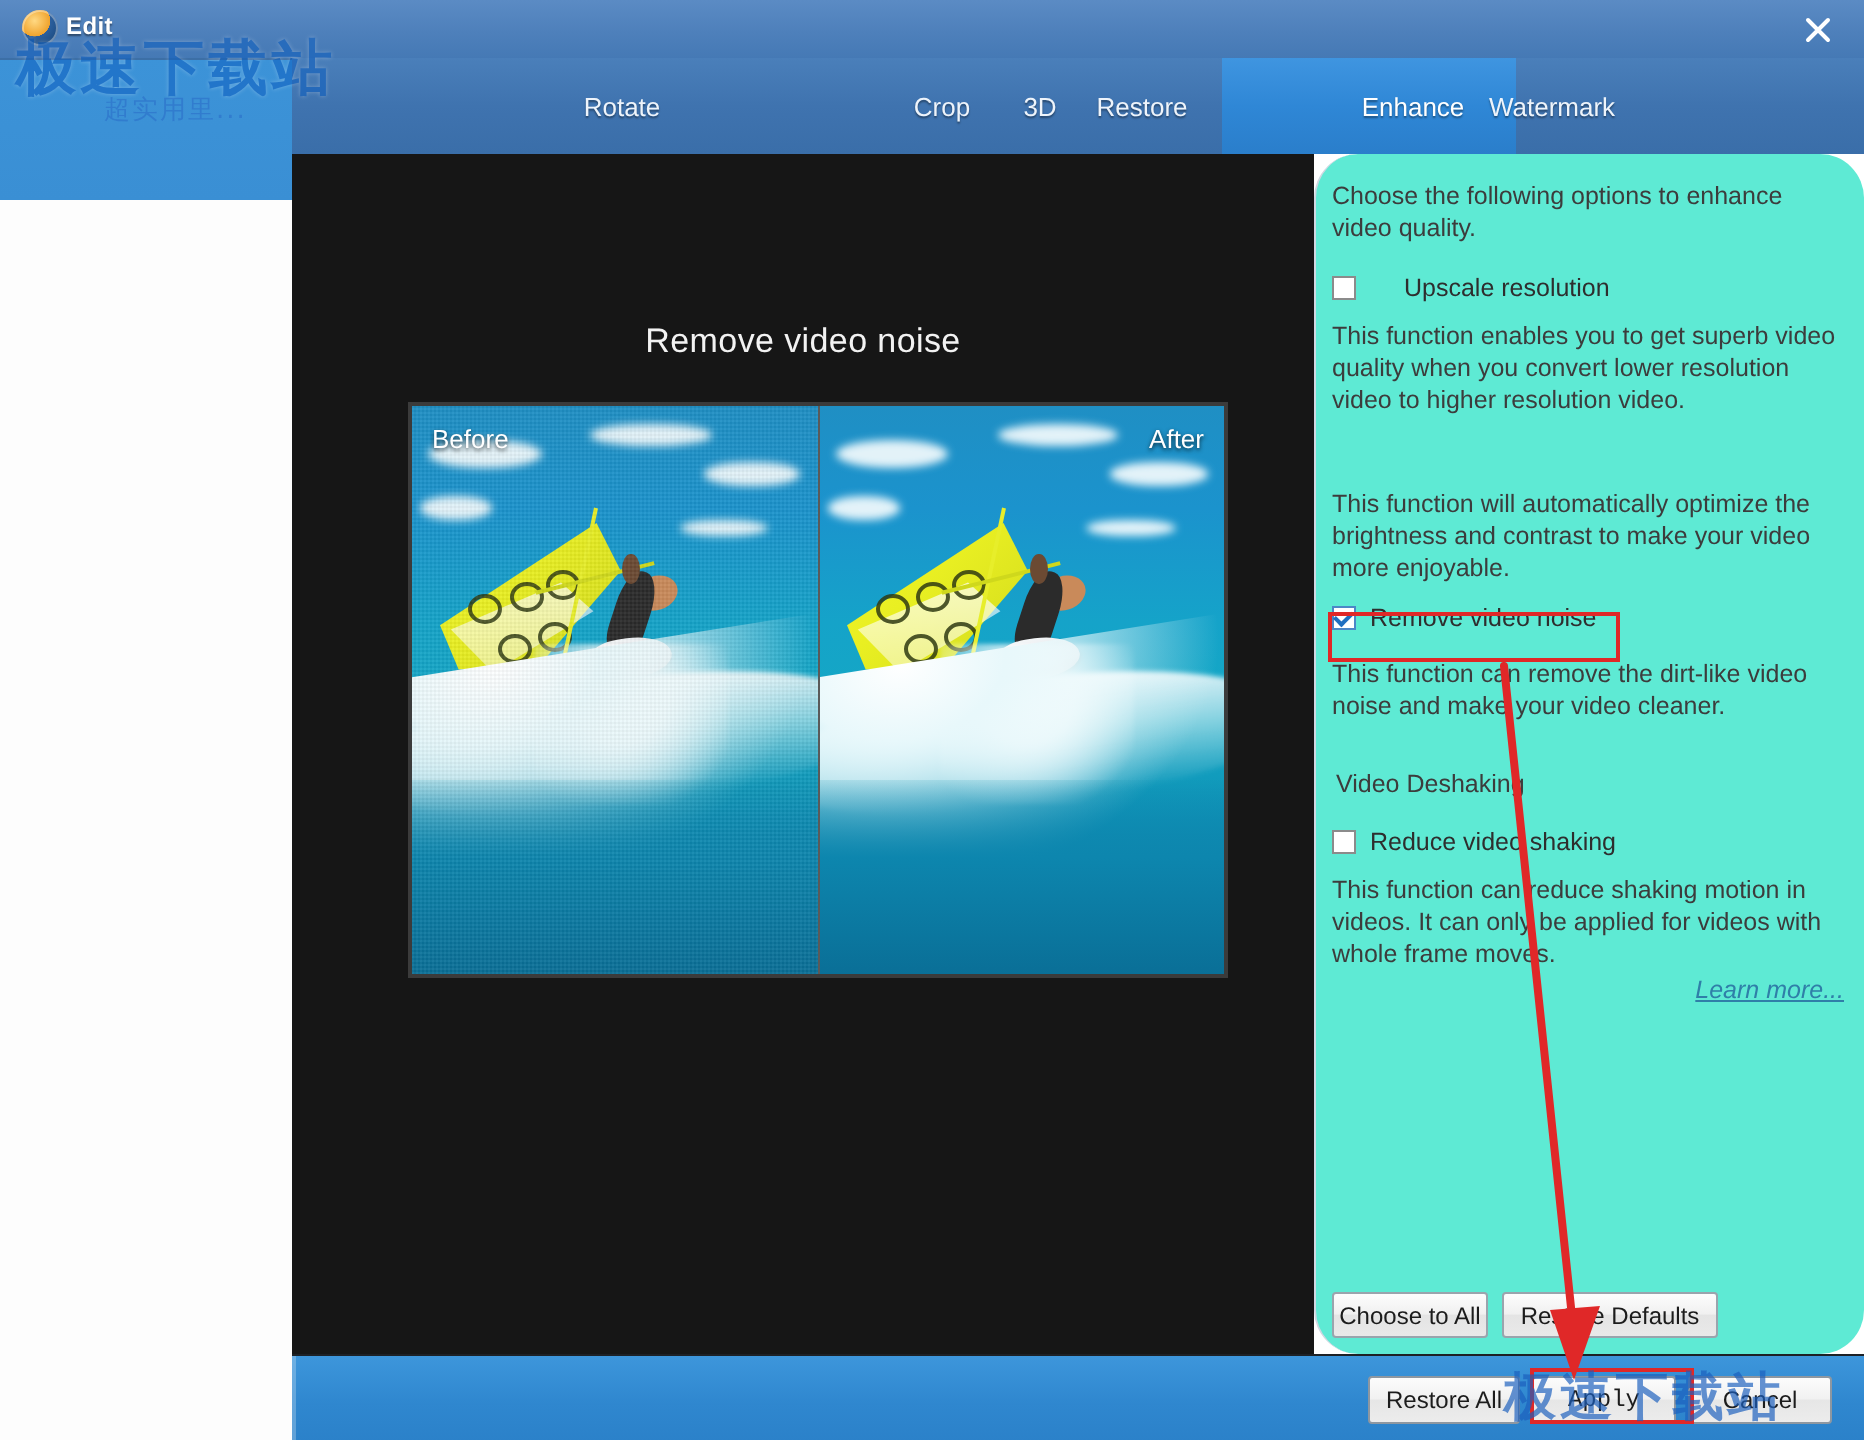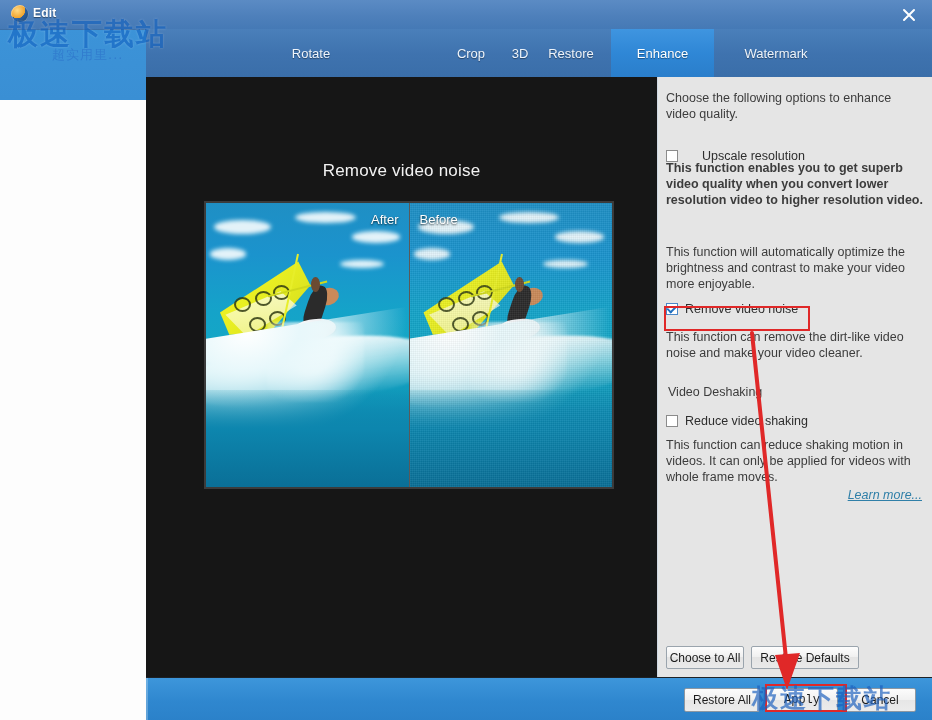--- a/index.html
+++ b/index.html
@@ -92,20 +92,21 @@
     justify-content: center;
     font-size: 13px;
     color: #eef4fb;
     text-shadow: 0 1px 1px rgba(0,0,0,0.4);
     cursor: default;
     white-space: nowrap;
   }
   .tab.active {
     background: linear-gradient(180deg,#3f95e0 0%,#2f87d6 50%,#2a7ecb 100%);
     color: #ffffff;
+    padding-left: 44px;
   }
 
   
   .dialog-body {
     position: absolute;
     left: 146px; top: 77px;
     width: 786px; height: 600px;
     background: #ffffff;
   }
   .preview-pane {
@@ -278,23 +279,24 @@
     width: 48%; height: 28%;
     background: radial-gradient(ellipse at 45% 35%, #ffffff 0%, rgba(255,255,255,0.85) 30%, rgba(240,252,255,0.35) 60%, rgba(255,255,255,0) 80%);
     filter: blur(1px);
   }
 
   
   .options-pane {
     position: absolute;
     left: 511px; top: 0;
     width: 275px; height: 600px;
-    background: #e5e5e5;
+    background: #5eead4;
     border-left: 1px solid #cfd8e2;
     box-sizing: border-box;
+    border-radius: 22px;
   }
   .opt-text {
     position: absolute;
     left: 8px;
     width: 258px;
     font-size: 12.5px;
     color: #3c3c3c;
     line-height: 16px;
   }
   .opt-check {
@@ -460,20 +462,48 @@
     <div class="tab active" style="left:465px;  width:103px;">Enhance</div>
     <div class="tab" style="left:570px;  width:120px;">Watermark</div>
   </div>
 
   <div class="dialog-body">
 
     <div class="preview-pane">
       <div class="preview-title">Remove video noise</div>
 
       <div class="ba-frame">
+
+        <div class="ba-half">
+          <div class="scene noisy">
+            <div class="foam" style="left:4%;  top:6%;  width:28%; height:5%;"></div>
+            <div class="foam" style="left:44%; top:3%;  width:30%; height:4%;"></div>
+            <div class="foam" style="left:72%; top:10%; width:24%; height:4%;"></div>
+            <div class="foam" style="left:2%;  top:16%; width:18%; height:4%;"></div>
+            <div class="foam" style="left:66%; top:20%; width:22%; height:3%;"></div>
+            <div class="sail"></div>
+            <div class="sail-band"></div>
+            <div class="sail-ring" style="left:14%; top:33%;"></div>
+            <div class="sail-ring" style="left:24%; top:31%;"></div>
+            <div class="sail-ring" style="left:33%; top:29%;"></div>
+            <div class="sail-ring" style="left:21%; top:40%;"></div>
+            <div class="sail-ring" style="left:31%; top:38%;"></div>
+            <div class="mast"></div>
+            <div class="boom"></div>
+            <div class="surfer-skin"></div>
+            <div class="surfer-body"></div>
+            <div class="surfer-head"></div>
+            <div class="board"></div>
+            <div class="spray"></div>
+            <div class="wave-crest"></div>
+            <div class="wave-big"></div>
+            <div class="lower-water"></div>
+          </div>
+          <div class="ba-label left">Before</div>
+        </div>
 
         <div class="ba-half">
           <div class="scene">
             <div class="foam" style="left:4%;  top:6%;  width:28%; height:5%;"></div>
             <div class="foam" style="left:44%; top:3%;  width:30%; height:4%;"></div>
             <div class="foam" style="left:72%; top:10%; width:24%; height:4%;"></div>
             <div class="foam" style="left:2%;  top:16%; width:18%; height:4%;"></div>
             <div class="foam" style="left:66%; top:20%; width:22%; height:3%;"></div>
             <div class="sail"></div>
             <div class="sail-band"></div>
@@ -489,61 +519,33 @@
             <div class="surfer-head"></div>
             <div class="board"></div>
             <div class="spray"></div>
             <div class="wave-crest"></div>
             <div class="wave-big"></div>
             <div class="lower-water"></div>
           </div>
           <div class="ba-label right">After</div>
         </div>
 
-        <div class="ba-half">
-          <div class="scene noisy">
-            <div class="foam" style="left:4%;  top:6%;  width:28%; height:5%;"></div>
-            <div class="foam" style="left:44%; top:3%;  width:30%; height:4%;"></div>
-            <div class="foam" style="left:72%; top:10%; width:24%; height:4%;"></div>
-            <div class="foam" style="left:2%;  top:16%; width:18%; height:4%;"></div>
-            <div class="foam" style="left:66%; top:20%; width:22%; height:3%;"></div>
-            <div class="sail"></div>
-            <div class="sail-band"></div>
-            <div class="sail-ring" style="left:14%; top:33%;"></div>
-            <div class="sail-ring" style="left:24%; top:31%;"></div>
-            <div class="sail-ring" style="left:33%; top:29%;"></div>
-            <div class="sail-ring" style="left:21%; top:40%;"></div>
-            <div class="sail-ring" style="left:31%; top:38%;"></div>
-            <div class="mast"></div>
-            <div class="boom"></div>
-            <div class="surfer-skin"></div>
-            <div class="surfer-body"></div>
-            <div class="surfer-head"></div>
-            <div class="board"></div>
-            <div class="spray"></div>
-            <div class="wave-crest"></div>
-            <div class="wave-big"></div>
-            <div class="lower-water"></div>
-          </div>
-          <div class="ba-label left">Before</div>
-        </div>
-
       </div>
     </div>
 
     <div class="options-pane">
 
       <div class="opt-text" style="top:13px;">Choose the following options to enhance video quality.</div>
 
-      <div class="opt-check" style="top:72px;gap:24px;">
+      <div class="opt-check" style="top:60px;gap:24px;">
         <span class="cbox"></span>
         <span>Upscale resolution</span>
       </div>
 
-      <div class="opt-text" style="top:83px;font-weight:bold;">This function enables you to get superb video quality when you convert lower resolution video to higher resolution video.</div>
+      <div class="opt-text" style="top:83px;">This function enables you to get superb video quality when you convert lower resolution video to higher resolution video.</div>
 
 
       <div class="opt-text" style="top:167px;">This function will automatically optimize the brightness and contrast to make your video more enjoyable.</div>
 
       <div class="opt-check" style="top:225px;">
         <span class="cbox checked"></span>
         <span>Remove video noise</span>
       </div>
 
       <div class="opt-text" style="top:252px;">This function can remove the dirt-like video noise and make your video cleaner.</div>

